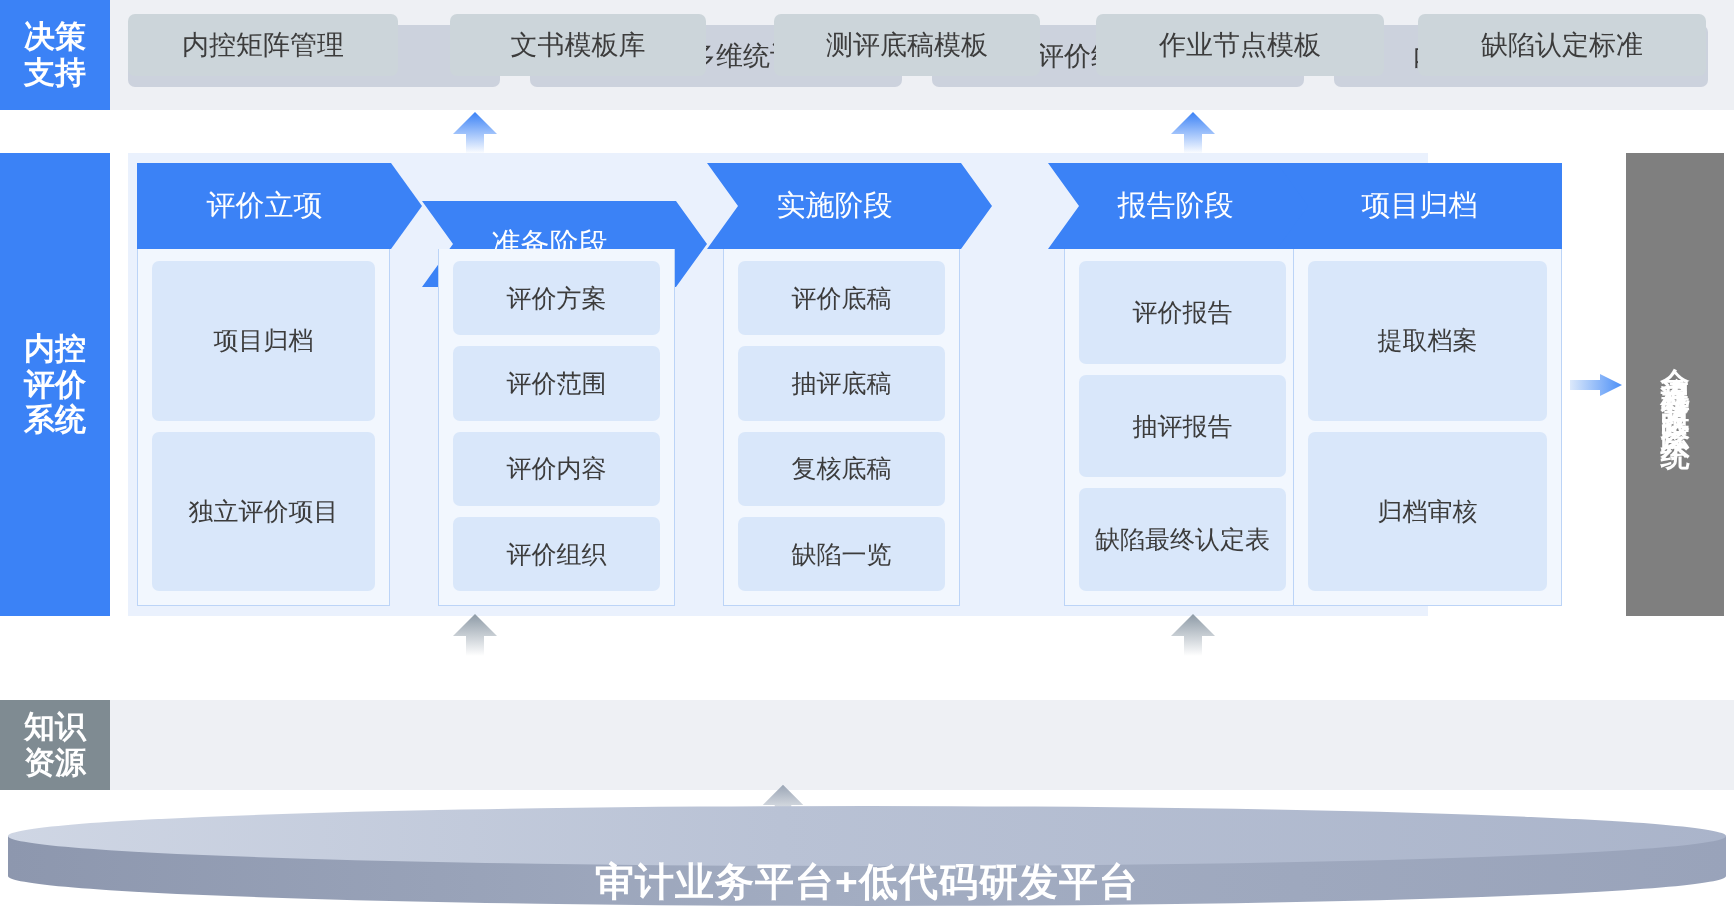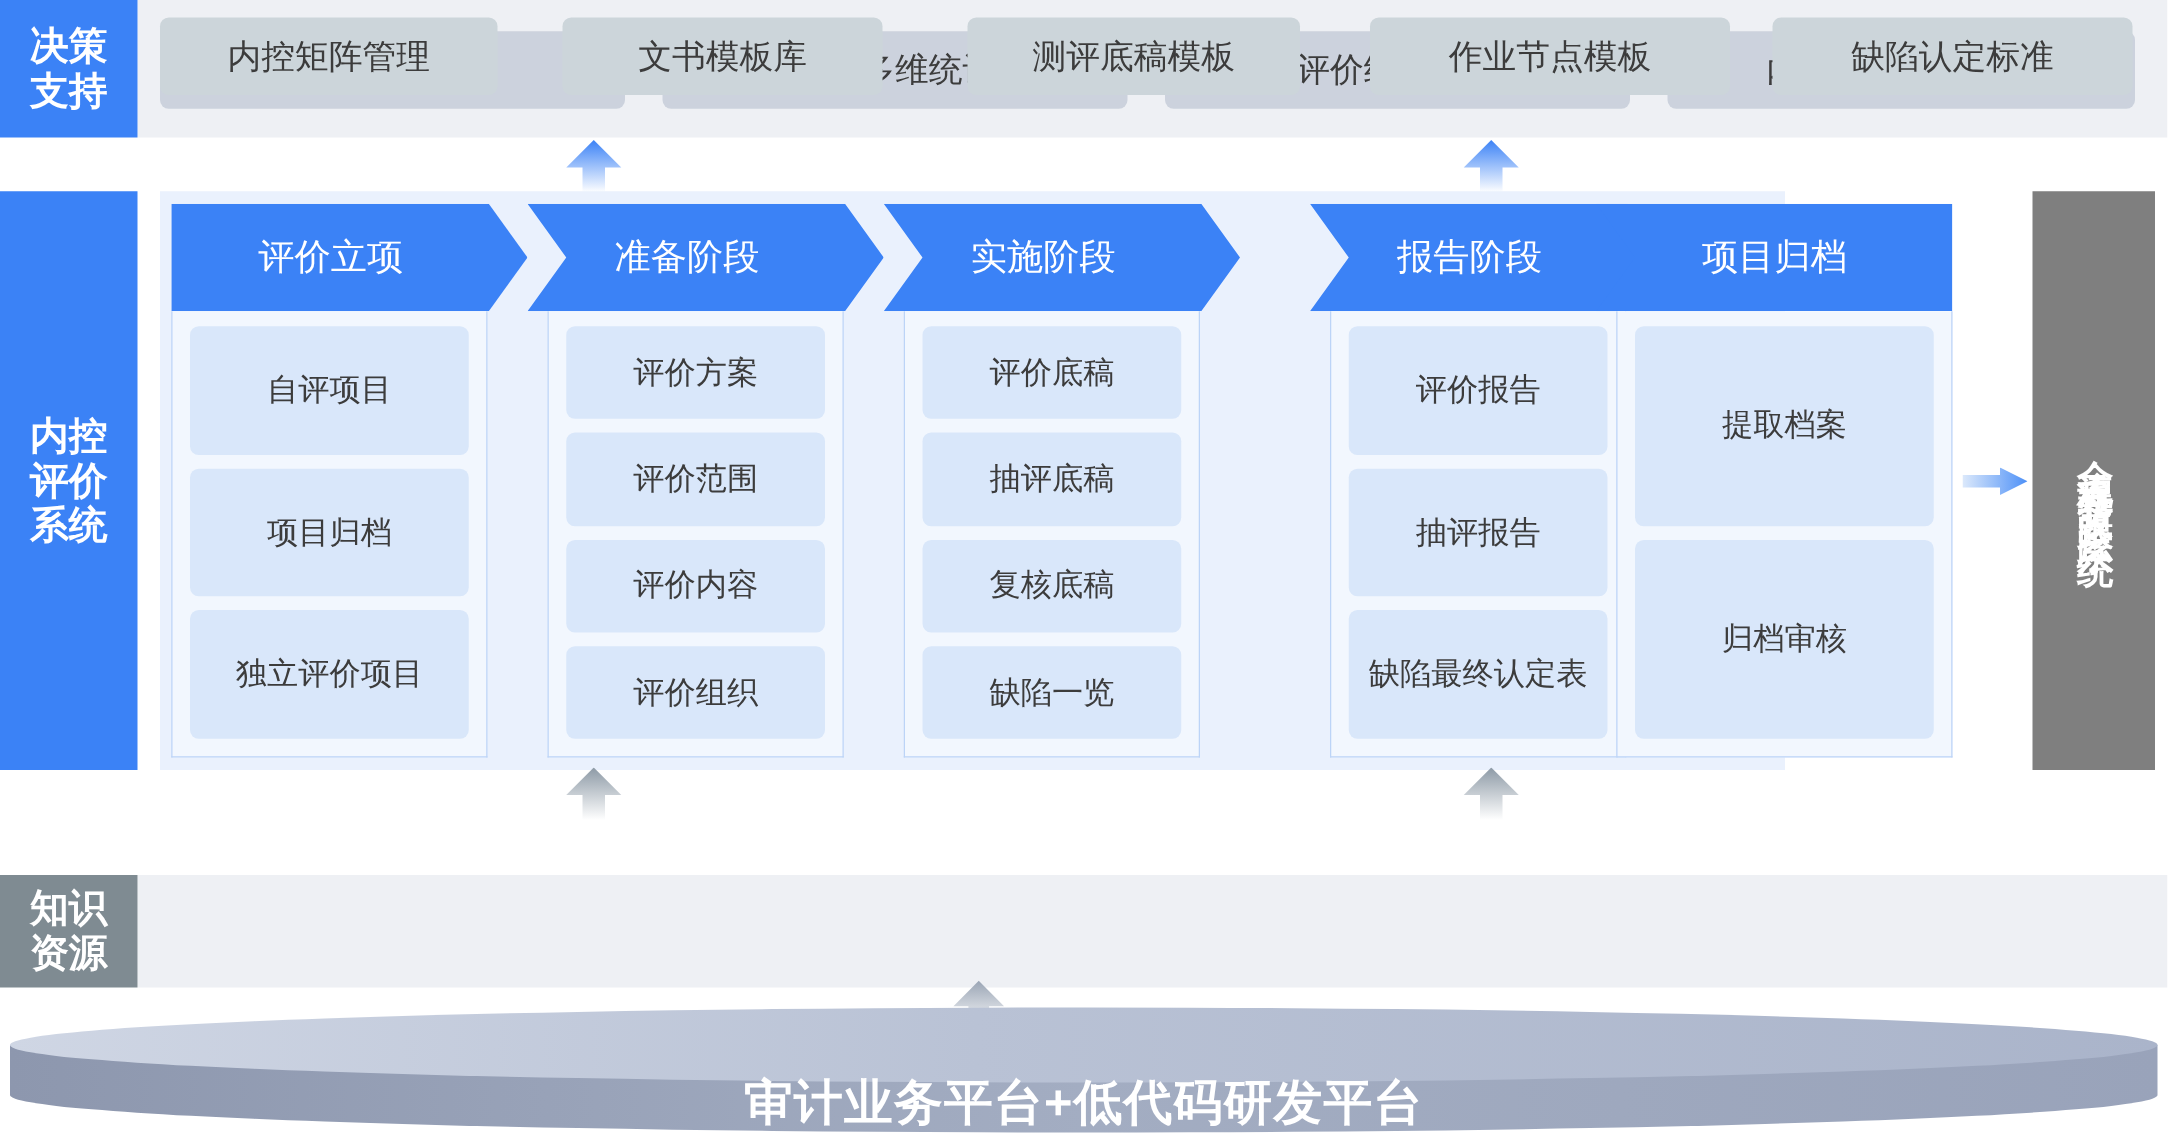--- a/index.html
+++ b/index.html
@@ -154,28 +154,27 @@
 
   <div class="side-label" id="main-label">
     <span>内控</span>
     <span>评价</span>
     <span>系统</span>
   </div>
 
   <div class="stage-col" style="left:137px; width:285px; height:443px;">
     <div class="stage-head" style="width:285px; clip-path: polygon(0 0, 254px 0, 285px 43px, 254px 86px, 0 86px);">评价立项</div>
     <div class="stage-body" style="left:0; width:253px; height:357px;">
-      <div class="stage-item">自评项目</div>
       <div class="stage-item">项目归档</div>
       <div class="stage-item">独立评价项目</div>
     </div>
   </div>
 
   <div class="stage-col" style="left:422px; width:285px; height:443px;">
-    <div class="stage-head" style="width:285px; clip-path: polygon(0 0, 254px 0, 285px 43px, 254px 86px, 0 86px, 31px 43px);">准备阶段</div>
+    <div class="stage-head" style="width:285px; clip-path: polygon(0 0, 254px 0, 285px 43px, 254px 86px, 0 86px, 31px 43px); margin-top: 38px;">准备阶段</div>
     <div class="stage-body" style="left:16px; width:237px; height:357px;">
       <div class="stage-item">评价方案</div>
       <div class="stage-item">评价范围</div>
       <div class="stage-item">评价内容</div>
       <div class="stage-item">评价组织</div>
     </div>
   </div>
 
   <div class="stage-col" style="left:707px; width:285px; height:399px;">
     <div class="stage-head" style="width:285px; clip-path: polygon(0 0, 254px 0, 285px 43px, 254px 86px, 0 86px, 31px 43px);">实施阶段</div>

